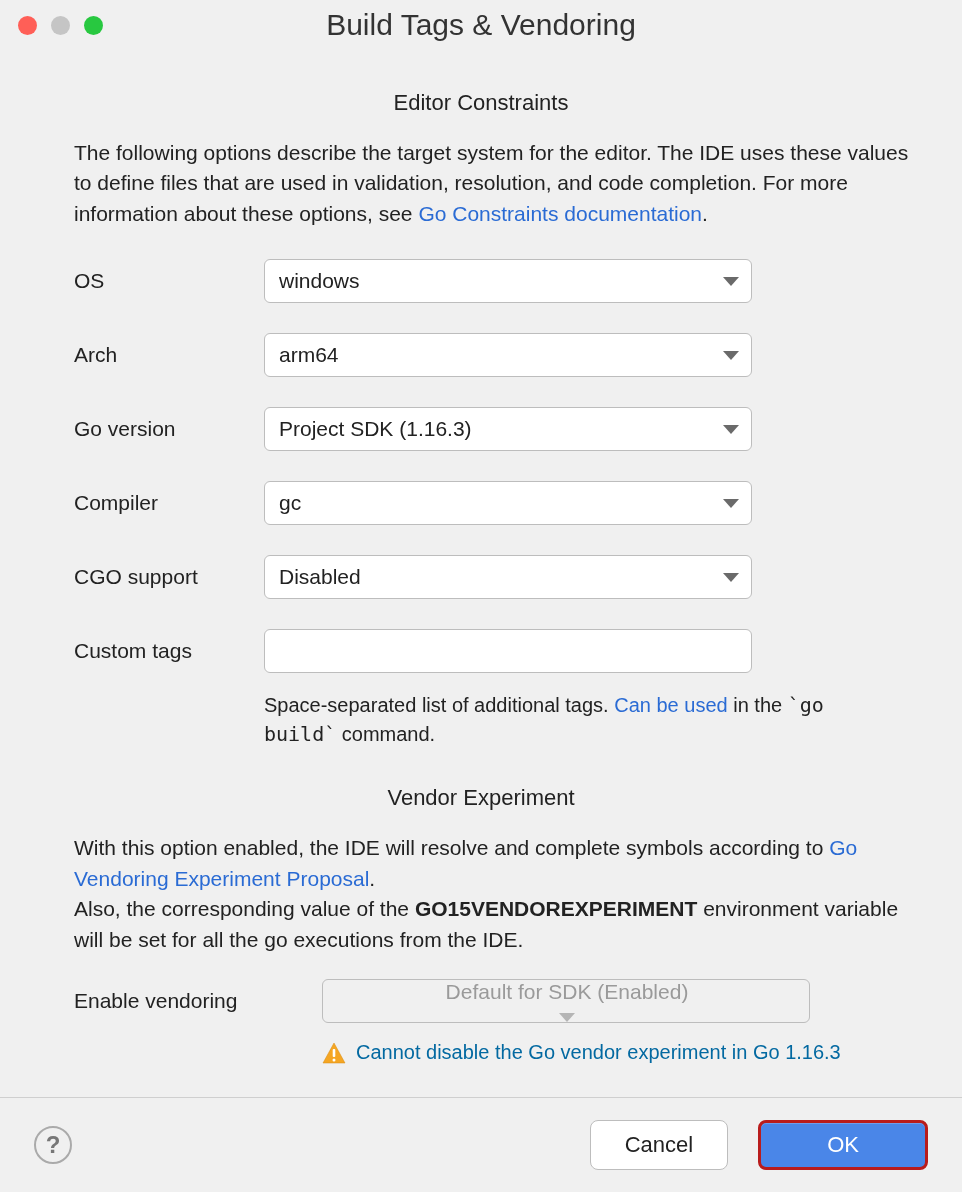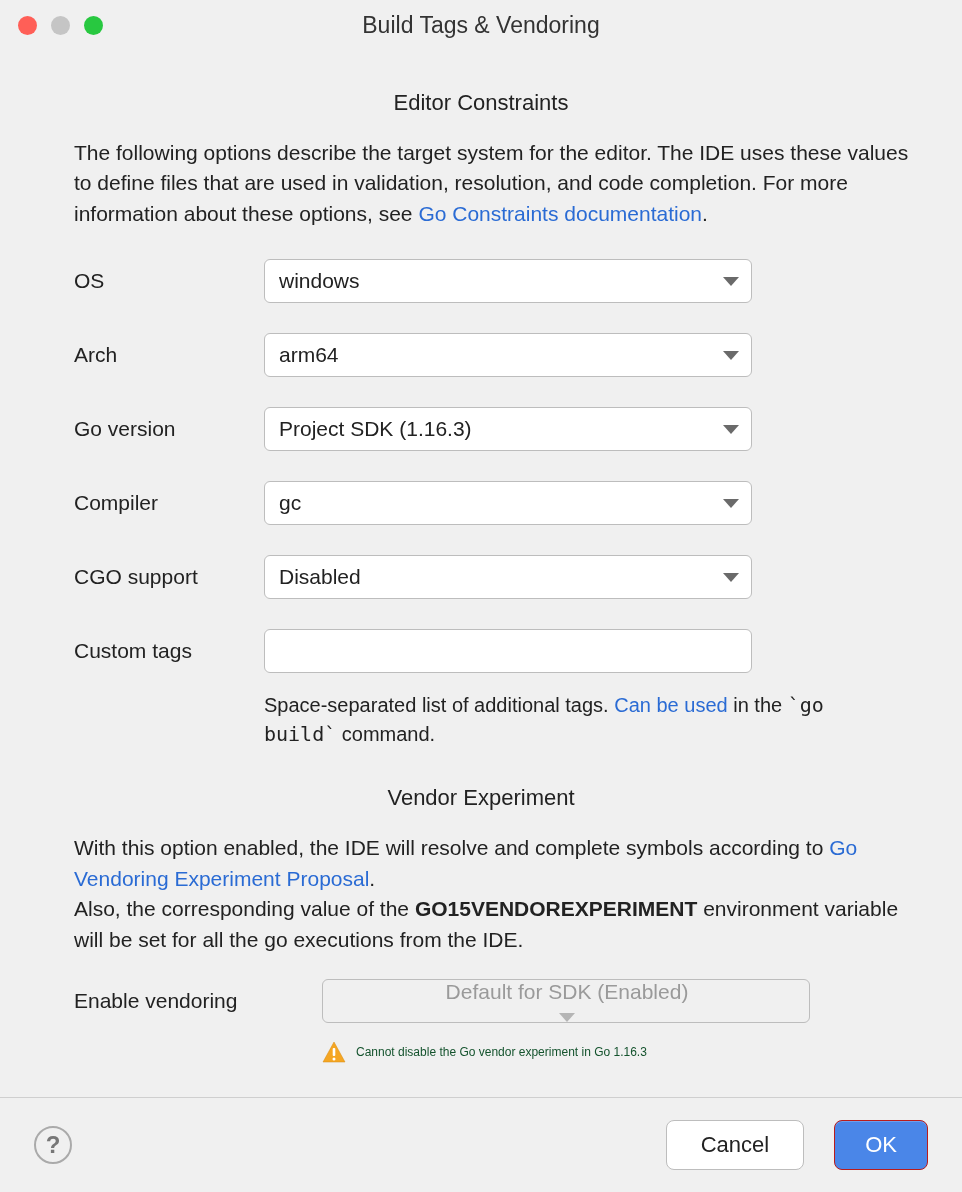--- a/index.html
+++ b/index.html
@@ -36,21 +36,21 @@
       border-radius: 50%;
     }
     .wb-red { background: #ff5f57; }
     .wb-yellow { background: #c5c5c5; }
     .wb-green { background: #28c840; }
     .window-title {
       position: absolute;
       left: 0;
       right: 0;
       text-align: center;
-      font-size: 23px;
+      font-size: 30px;
       color: #333;
       font-weight: 400;
     }
     .content {
       padding: 20px 30px 0 30px;
     }
     .section-header {
       display: flex;
       align-items: center;
       margin: 20px 0 22px 0;
@@ -151,22 +151,22 @@
       max-width: 620px;
     }
     .code {
       font-family: Menlo, Monaco, Consolas, monospace;
     }
     .warning-row {
       display: flex;
       align-items: center;
       margin-left: 248px;
       margin-top: 8px;
-      font-size: 12px;
-      color: #14532d;
+      font-size: 20px;
+      color: #0369a1;
     }
     .warning-icon {
       margin-right: 10px;
       display: inline-flex;
     }
     .footer {
       position: absolute;
       bottom: 0;
       left: 0;
       right: 0;
@@ -202,22 +202,22 @@
       font-size: 22px;
       padding: 0 34px;
       cursor: pointer;
       border: 1px solid #bdbdbd;
       background: #fff;
       color: #222;
     }
     .btn-primary {
       background: #4a86e8;
       color: #fff;
-      border: 1px solid #b91c1c;
-      padding: 0 30px;
+      border: 3px solid #b91c1c;
+      padding: 0 66px;
       box-shadow: inset 0 1px 0 rgba(255,255,255,0.2);
     }
   </style>
 </head>
 <body>
 
 <div class="titlebar">
   <div class="window-controls">
     <div class="window-btn wb-red"></div>
     <div class="window-btn wb-yellow"></div>

